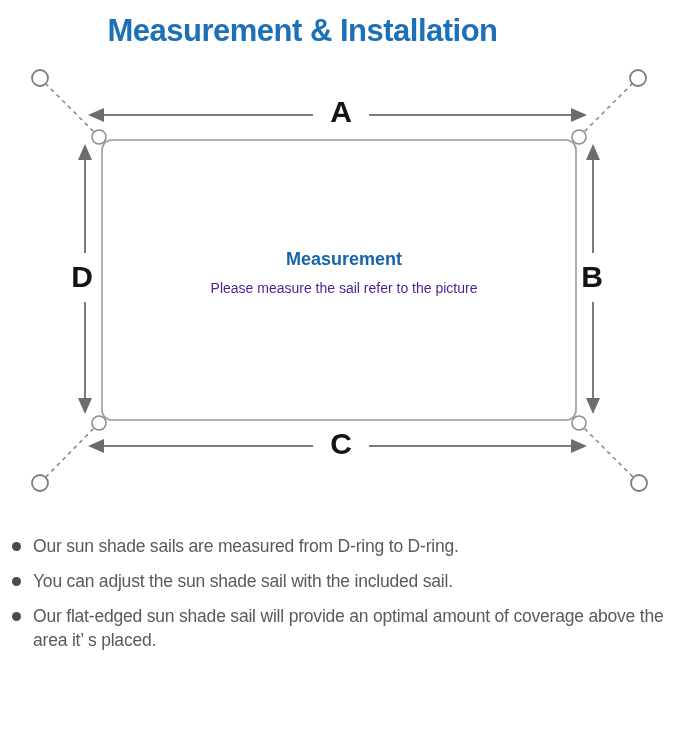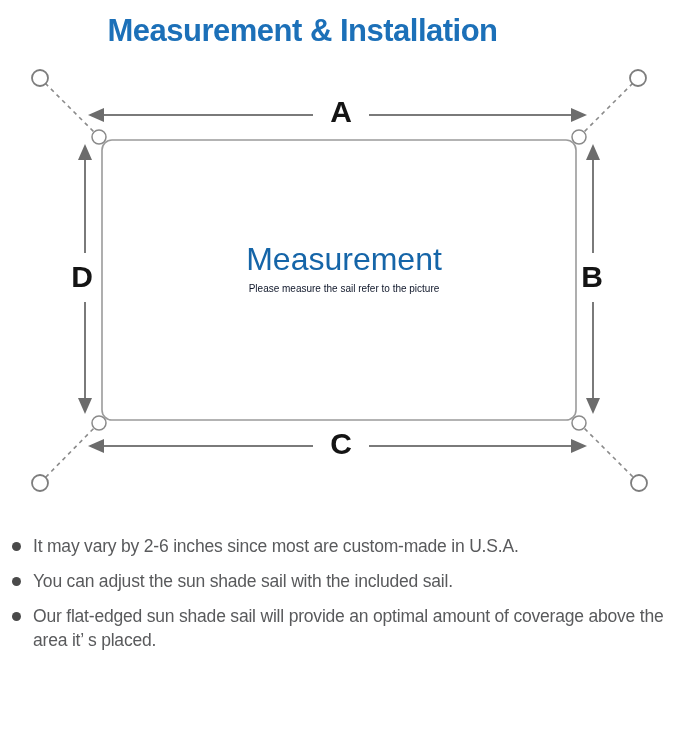--- a/index.html
+++ b/index.html
@@ -11,25 +11,25 @@
     position:absolute;top:1px;left:0;width:605px;text-align:center;
     font-size:31px;font-weight:bold;color:#1c70b8;letter-spacing:-0.5px;margin-top:12px;
   }
   svg.diagram{position:absolute;left:0;top:0;}
   .dim-label{
     position:absolute;transform:translate(-50%,-50%);
     font-size:30px;font-weight:bold;color:#141414;line-height:1;
   }
   .center-title{
     position:absolute;left:344px;top:259px;transform:translate(-50%,-50%);
-    font-size:32px;font-weight:normal;color:#1565a8;white-space:nowrap;
+    font-size:18px;font-weight:bold;color:#1565a8;white-space:nowrap;
   }
   .center-subtitle{
     position:absolute;left:344px;top:288px;transform:translate(-50%,-50%);
-    font-size:10px;color:#0f172a;white-space:nowrap;
+    font-size:14px;color:#4c1d95;white-space:nowrap;
   }
   .bullets{
     position:absolute;left:10px;top:534px;width:660px;
     list-style:none;margin:0;padding:0;
   }
   .bullets li{
     position:relative;padding-left:23px;margin-bottom:11px;
     font-size:17.5px;line-height:24px;color:#595a5c;letter-spacing:-0.2px;
   }
   .bullets .dot{
@@ -98,21 +98,21 @@
 <div class="dim-label" style="left:592px;top:277px;">B</div>
 <div class="dim-label" style="left:341px;top:444px;">C</div>
 <div class="dim-label" style="left:82px;top:277px;">D</div>
 
 <div class="center-title">Measurement</div>
 <div class="center-subtitle">Please measure the sail refer to the picture</div>
 
 <ul class="bullets">
   <li>
     <span class="dot"></span>
-    <span>It may vary by 2-6 inches since most are custom-made in U.S.A.</span>
+    <span>Our sun shade sails are measured from D-ring to D-ring.</span>
   </li>
   <li>
     <span class="dot"></span>
     <span>You can adjust the sun shade sail with the included sail.</span>
   </li>
   <li>
     <span class="dot"></span>
     <span>Our flat-edged sun shade sail will provide an optimal amount of coverage above the area it’ s placed.</span>
   </li>
 </ul>

